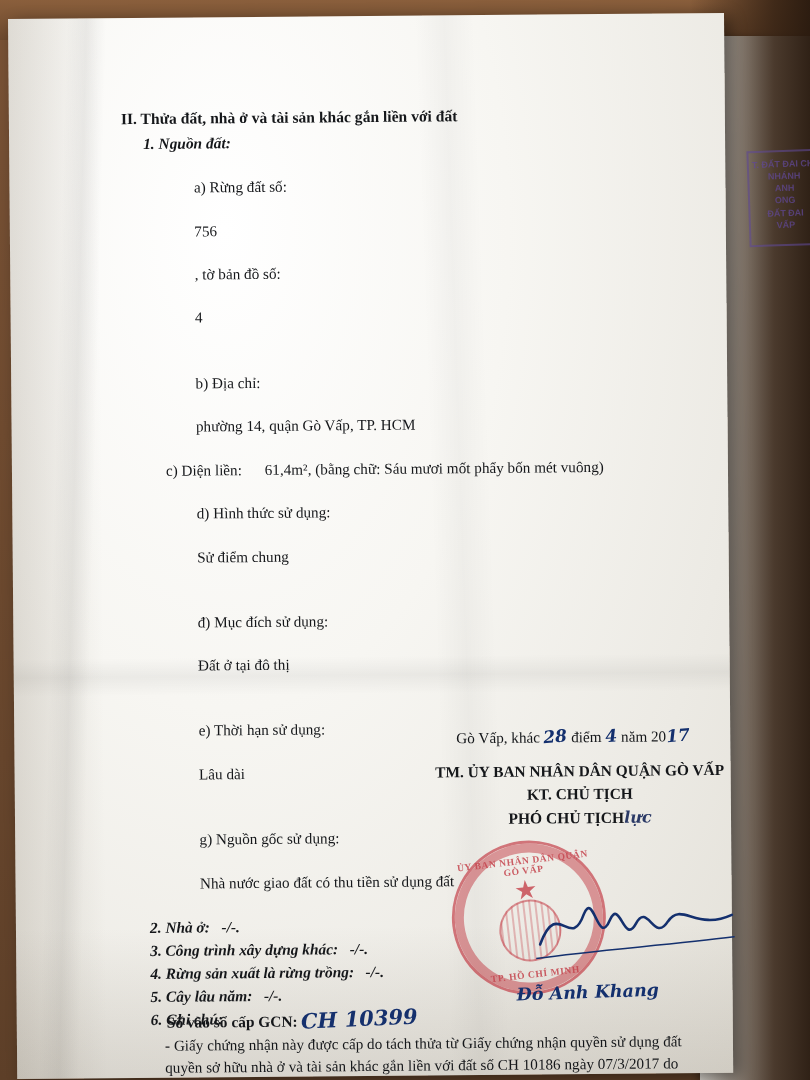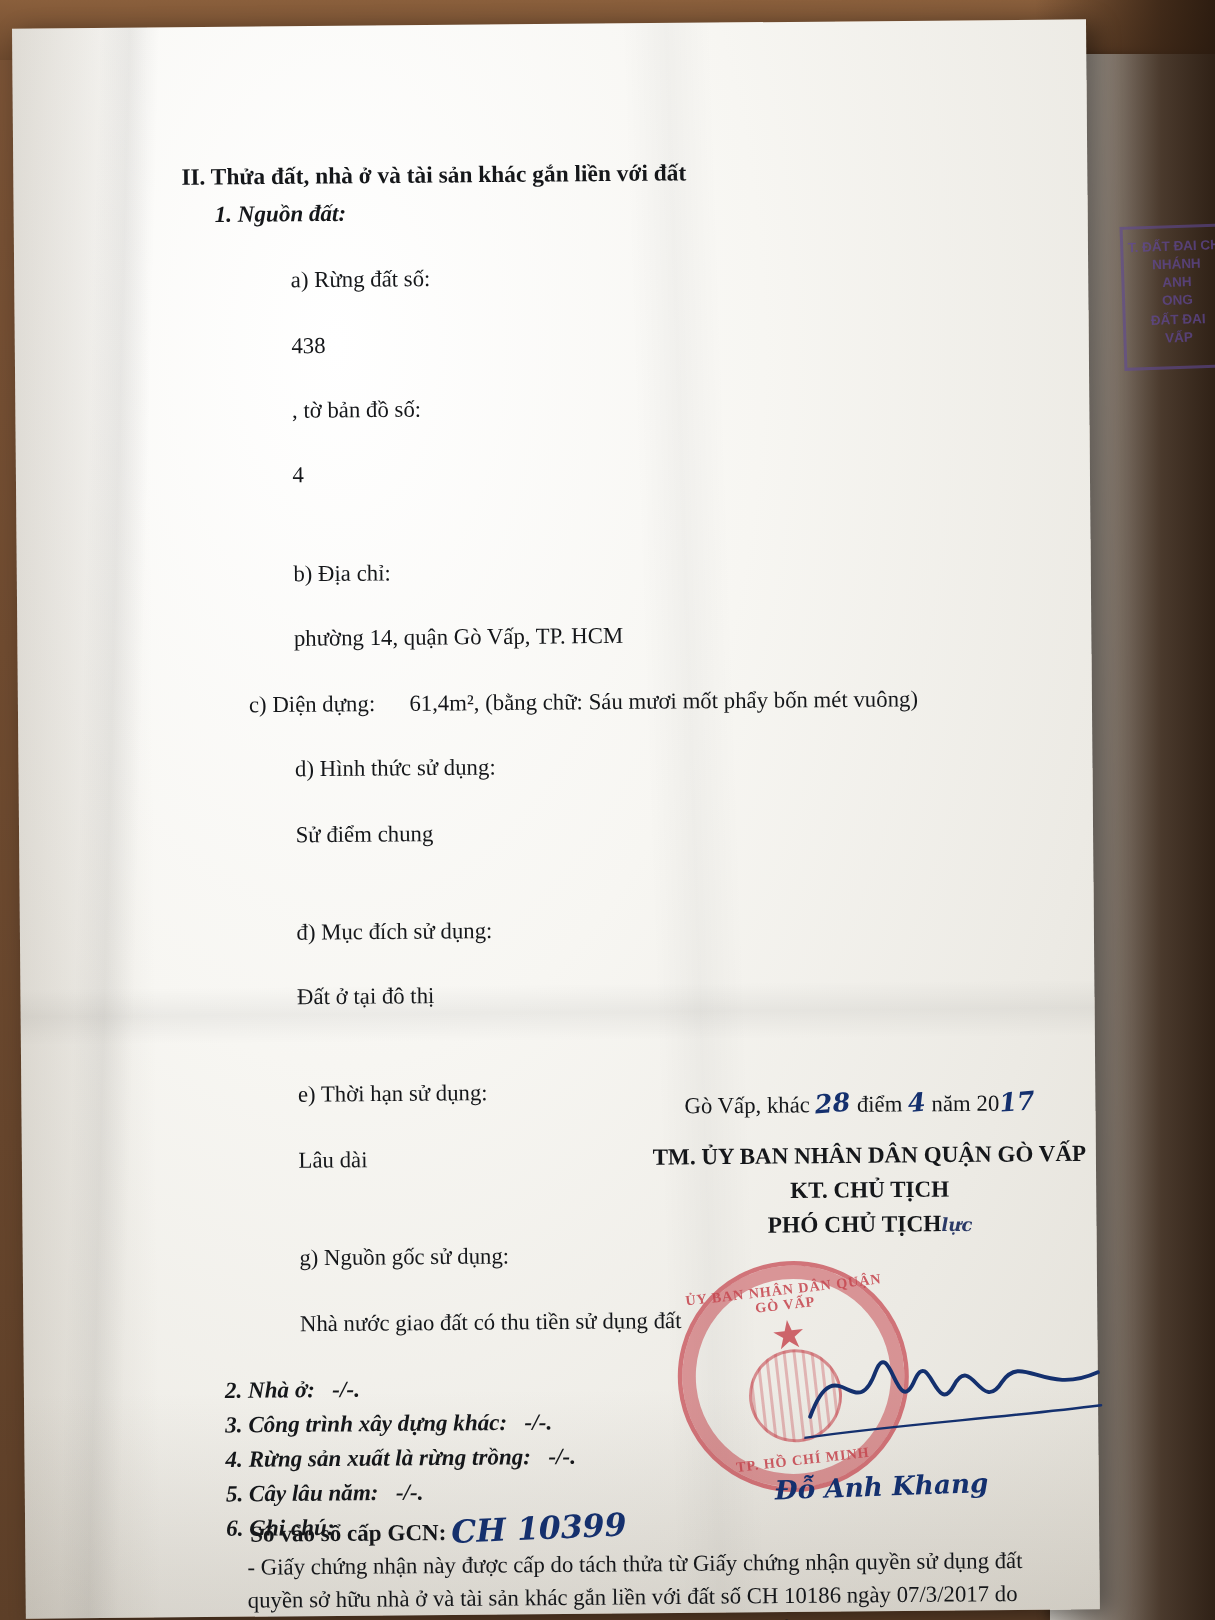--- a/index.html
+++ b/index.html
@@ -141,21 +141,21 @@
     font-style: italic;
     font-weight: bold;
     font-size: 17px;
     color: #14306e;
     display: inline-block;
     transform: rotate(-4deg);
   }
   .hw-small {
     font-family: "DejaVu Serif", serif;
     font-style: italic;
-    font-size: 12px;
+    font-size: 16px;
     color: #2b3a66;
   }
   .signer-name {
     position: absolute;
     left: 500px; top: 968px;
     font-family: "DejaVu Serif", serif;
     font-style: italic;
     font-weight: bold;
     font-size: 17.5px;
     color: #14306e;
@@ -277,35 +277,35 @@
       <div class="sec-title">II. Thửa đất, nhà ở và tài sản khác gắn liền với đất</div>
 
       <div class="lvl1">
         <span>1.</span>
         <span>Nguồn đất:</span>
       </div>
 
       <div class="lvl2">
         <span>a) Rừng đất số:</span>
         <span>&nbsp;&nbsp;&nbsp;</span>
-        <span>438</span>
+        <span>756</span>
         <span>&nbsp;&nbsp;</span>
         <span>, tờ bản đồ số:</span>
         <span>&nbsp;&nbsp;&nbsp;&nbsp;</span>
         <span>4</span>
       </div>
 
       <div class="lvl2">
         <span>b) Địa chỉ:</span>
         <span>&nbsp;&nbsp;</span>
         <span>phường 14, quận Gò Vấp, TP. HCM</span>
       </div>
 
       <div class="lvl2 wrap">
-        <span>c) Diện dựng:</span>
+        <span>c) Diện liền:</span>
         <span>&nbsp;&nbsp;&nbsp;&nbsp;</span>
         <span>61,4m², (bằng chữ: Sáu mươi mốt phẩy bốn mét vuông)</span>
       </div>
 
       <div class="lvl2">
         <span>d) Hình thức sử dụng:</span>
         <span>&nbsp;&nbsp;</span>
         <span>Sử điểm chung</span>
       </div>
 

